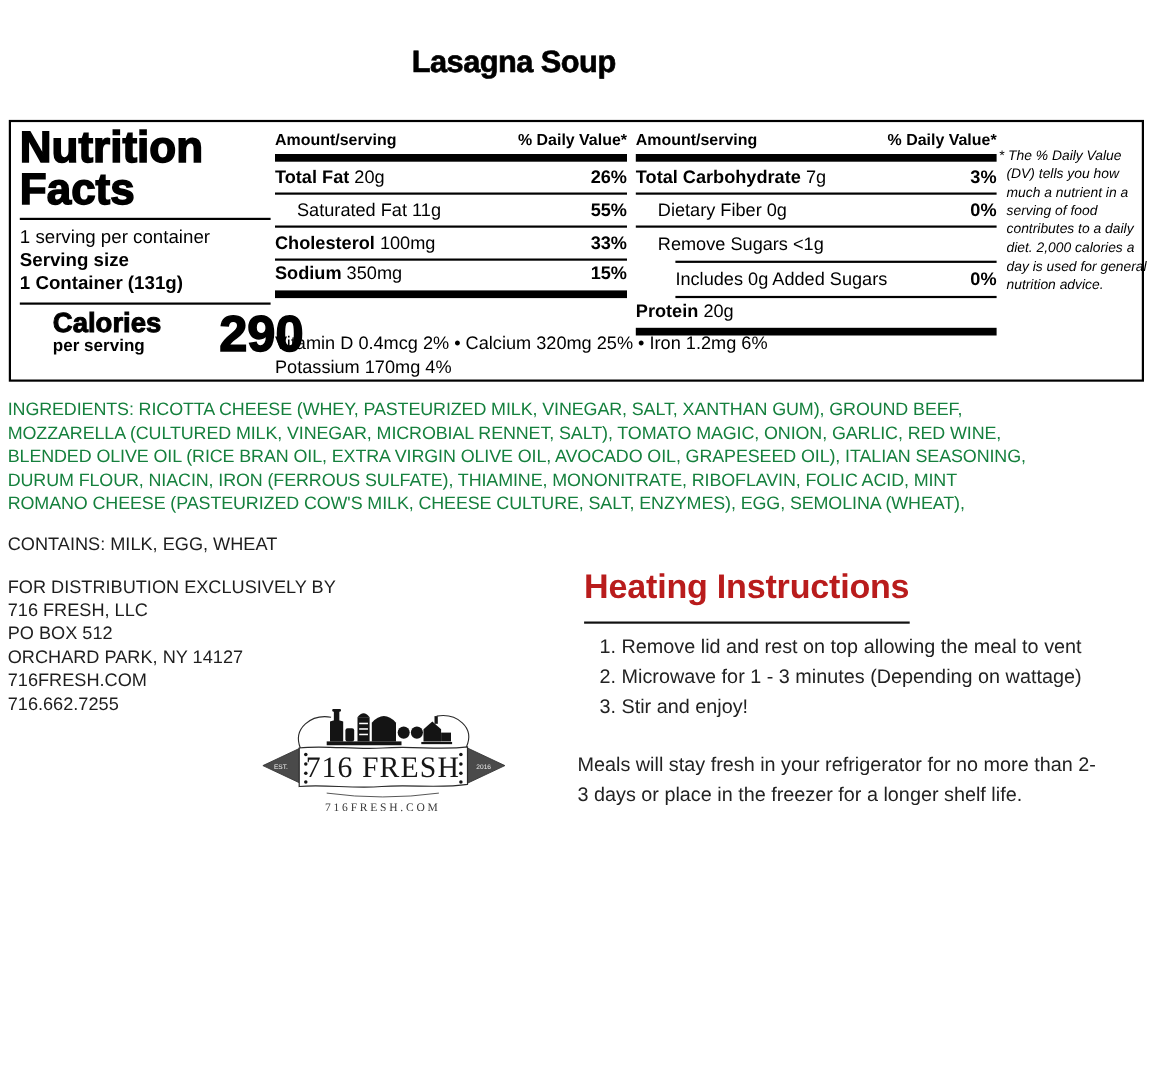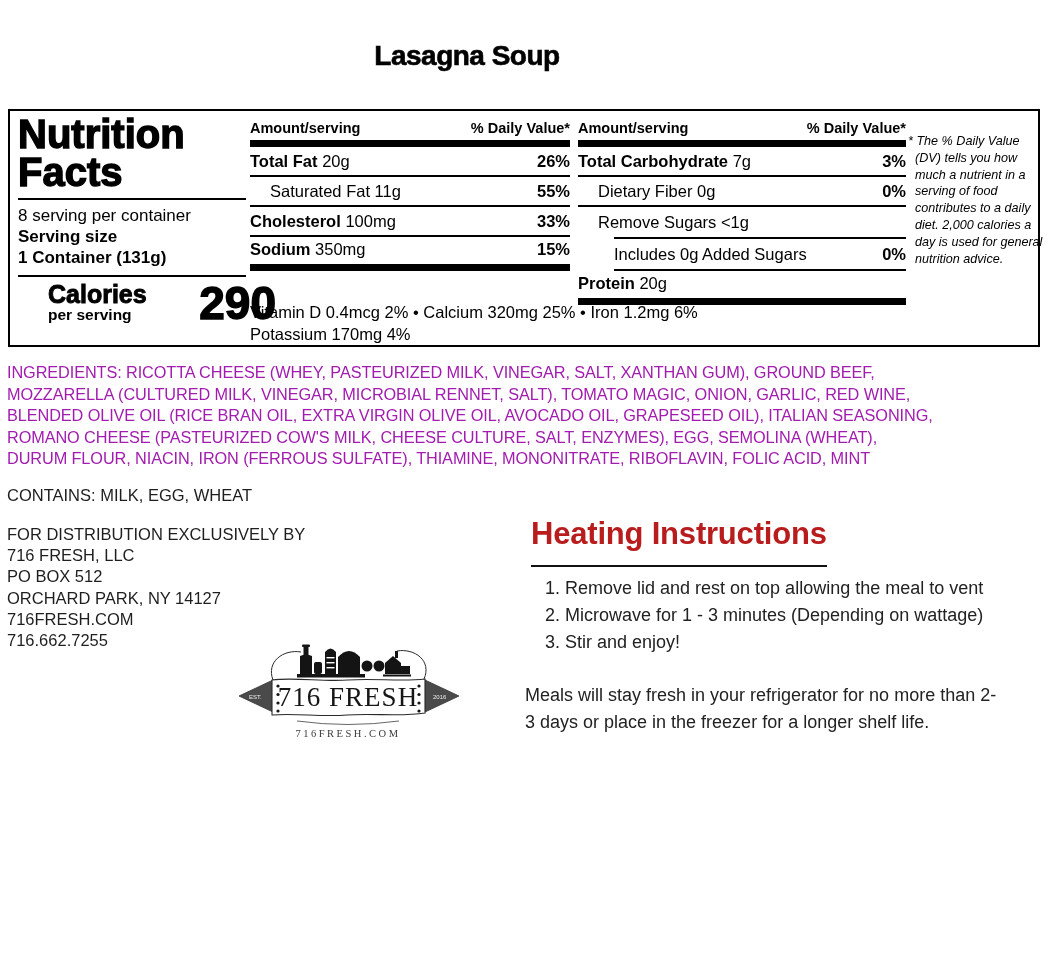--- a/index.html
+++ b/index.html
@@ -33,21 +33,21 @@
   .nrow.norule{border-bottom:none;}
   .nrow.short{height:24px;}
   .ind1{padding-left:20px;}
   .ind2{padding-left:36px;}
   .subrule{border-top:2px solid #000;margin-left:36px;height:0;}
   .nf-vitamins{position:absolute;left:240px;top:190px;width:656px;font-size:16.5px;line-height:22px;}
   .nf-footnote{position:absolute;left:898px;top:22px;width:132px;font-size:12.6px;line-height:16.8px;
       text-indent:-7px;padding-left:7px;font-style:italic;}
   
   .ingredients{position:absolute;left:7px;top:362px;width:1043px;font-size:16.3px;line-height:21.6px;
-      letter-spacing:-0.1px;white-space:nowrap;color:#a21caf;}
+      letter-spacing:-0.1px;white-space:nowrap;color:#15803d;}
   .contains{position:absolute;left:7px;top:486px;font-size:16.5px;color:#1e1e1e;}
   .distribution{position:absolute;left:7px;top:524px;font-size:16.5px;line-height:21.2px;color:#1e1e1e;}
   
   .logo{position:absolute;left:235px;top:636px;width:228px;height:122px;}
   
   .heating{position:absolute;left:525px;top:516px;width:480px;}
   .heating-heading{display:inline-block;margin:0 0 6px 6px;font-size:31px;font-weight:bold;color:#b91c1c;
       border-bottom:2.5px solid #111;padding-bottom:13px;letter-spacing:-0.2px;}
   .steps{margin-top:2px;}
   .step{display:flex;margin-left:20px;font-size:18px;line-height:27px;color:#222;}
@@ -63,21 +63,21 @@
   <div class="page-title">Lasagna Soup</div>
 
   <section class="nf-panel">
 
     <div class="nf-left">
       <div class="nf-title">
         <div>Nutrition</div>
         <div>Facts</div>
       </div>
       <div class="nf-rule"></div>
-      <div class="nf-serv">8 serving per container</div>
+      <div class="nf-serv">1 serving per container</div>
       <div class="nf-serv b">Serving size</div>
       <div class="nf-serv b">1 Container (131g)</div>
       <div class="nf-rule"></div>
       <div class="nf-cal">
         <div>
           <div class="nf-cal-label">Calories</div>
           <div class="nf-cal-sub">per serving</div>
         </div>
         <div class="nf-cal-value">290</div>
       </div>
@@ -144,22 +144,22 @@
       <div>Potassium 170mg 4%</div>
     </div>
 
     <div class="nf-footnote">* The % Daily Value (DV) tells you how much a nutrient in a serving of food contributes to a daily diet. 2,000 calories a day is used for general nutrition advice.</div>
   </section>
 
   <div class="ingredients">
     <div>INGREDIENTS: RICOTTA CHEESE (WHEY, PASTEURIZED MILK, VINEGAR, SALT, XANTHAN GUM), GROUND BEEF,</div>
     <div>MOZZARELLA (CULTURED MILK, VINEGAR, MICROBIAL RENNET, SALT), TOMATO MAGIC, ONION, GARLIC, RED WINE,</div>
     <div>BLENDED OLIVE OIL (RICE BRAN OIL, EXTRA VIRGIN OLIVE OIL, AVOCADO OIL, GRAPESEED OIL), ITALIAN SEASONING,</div>
+    <div>DURUM FLOUR, NIACIN, IRON (FERROUS SULFATE), THIAMINE, MONONITRATE, RIBOFLAVIN, FOLIC ACID, MINT</div>
     <div>ROMANO CHEESE (PASTEURIZED COW'S MILK, CHEESE CULTURE, SALT, ENZYMES), EGG, SEMOLINA (WHEAT),</div>
-    <div>DURUM FLOUR, NIACIN, IRON (FERROUS SULFATE), THIAMINE, MONONITRATE, RIBOFLAVIN, FOLIC ACID, MINT</div>
   </div>
 
   <div class="contains">CONTAINS: MILK, EGG, WHEAT</div>
 
   <div class="distribution">
     <div>FOR DISTRIBUTION EXCLUSIVELY BY</div>
     <div>716 FRESH, LLC</div>
     <div>PO BOX 512</div>
     <div>ORCHARD PARK, NY 14127</div>
     <div>716FRESH.COM</div>

